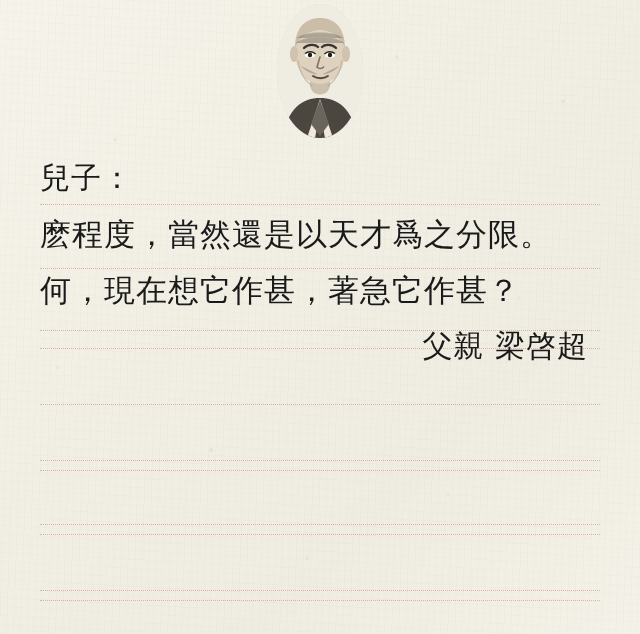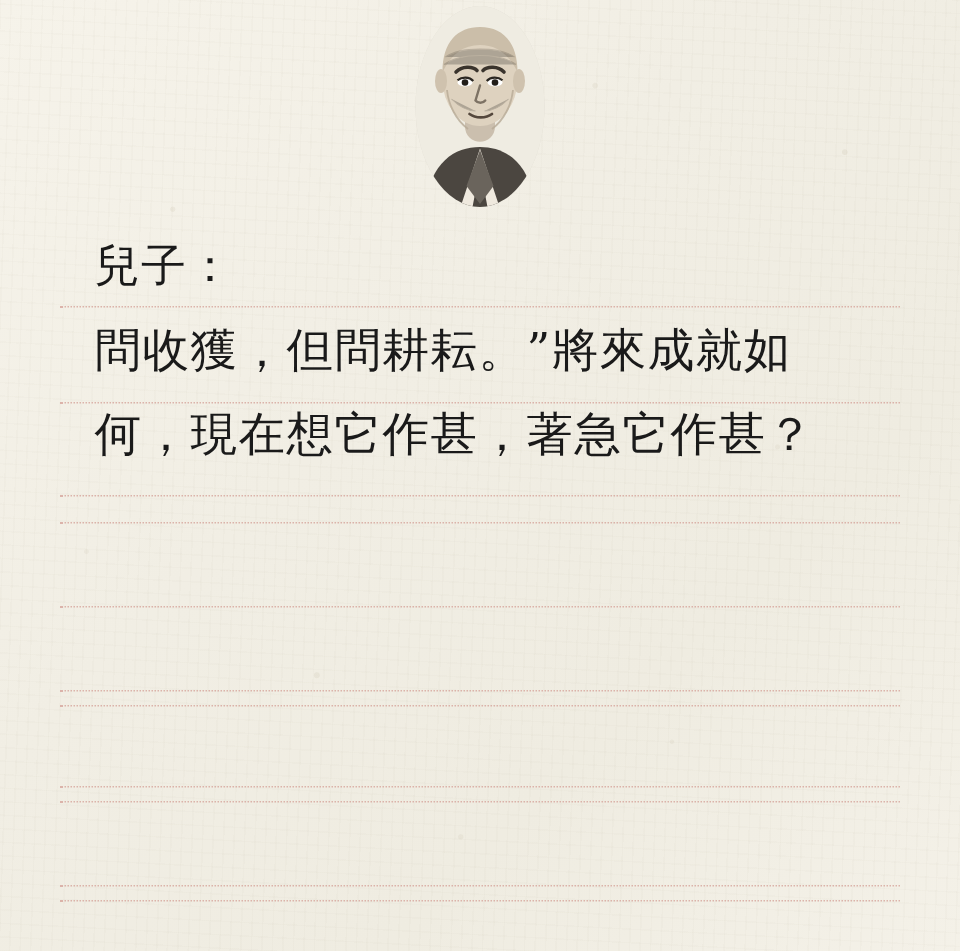--- a/index.html
+++ b/index.html
@@ -77,21 +77,20 @@
   }
 
   
   .letter {
     position: absolute;
     left: 40px;
     right: 40px;
     top: 150px;
     color: #171717;
     font-family: "DejaVu Serif", "Liberation Serif", serif;
-    margin-left: 23px;
   }
   .line {
     height: 56px;
     line-height: 56px;
     font-size: 31px;
     letter-spacing: 1px;
     white-space: nowrap;
     color: #1a1a1a;
   }
   .line.salutation { font-size: 30px; }
@@ -162,16 +161,17 @@
     <div class="rule" style="top:460px"></div>
     <div class="rule" style="top:470px"></div>
     <div class="rule" style="top:524px"></div>
     <div class="rule" style="top:534px"></div>
     <div class="rule" style="top:590px"></div>
     <div class="rule" style="top:600px"></div>
   </div>
 
   <div class="letter">
     <div class="line salutation">兒子：</div>
-    <div class="line">問收獲，但問耕耘。”將來成就如</div>
+    <div class="line">麽程度，當然還是以天才爲之分限。</div>
     <div class="line">何，現在想它作甚，著急它作甚？</div>
+    <div class="line signature">父親 梁啓超</div>
   </div>
 </div>
 
 </body></html>

